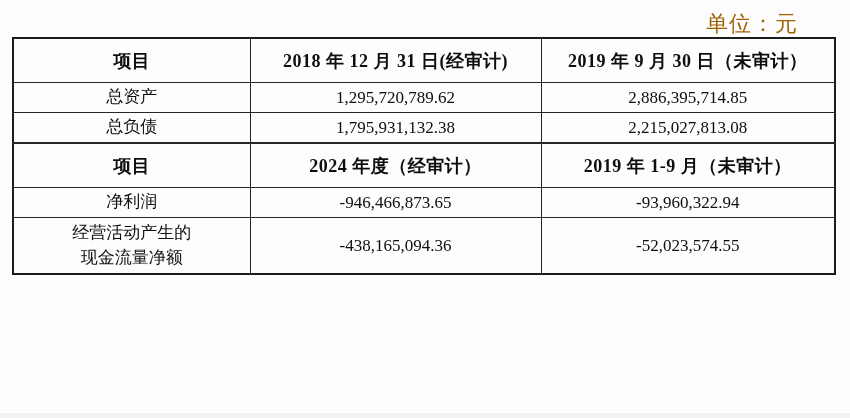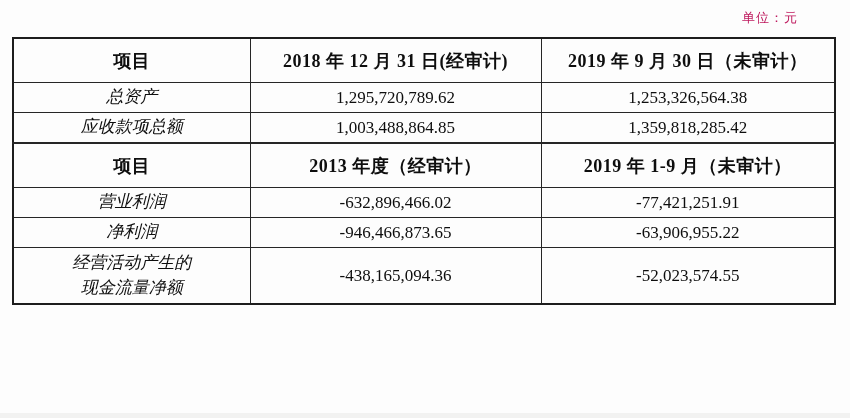--- a/index.html
+++ b/index.html
@@ -13,23 +13,23 @@
     height: 418px;
     background: #fdfdfd;
     font-family: "Liberation Serif", "DejaVu Serif", serif;
     color: #0e0e0e;
     overflow: hidden;
   }
   .unit-label {
     position: absolute;
     top: 9px;
     right: 52px;
-    font-size: 13px;
+    font-size: 22px;
     letter-spacing: 1px;
-    color: #be185d;
+    color: #a16207;
     margin-left: 33px;
   }
   table.fin-table {
     position: absolute;
     left: 12px;
     top: 37px;
     width: 822px;
     border-collapse: collapse;
     table-layout: fixed;
     border: 2.5px solid #1d1d1d;
@@ -53,21 +53,20 @@
   tr.data-row td {
     height: 29px;
     font-size: 17px;
   }
   tr.data-row.tall td {
     height: 55px;
   }
   td.label-cell {
     white-space: pre-line;
     line-height: 1.45;
-    font-style: italic;
   }
   
   .scan-edge {
     position: absolute;
     left: 0;
     bottom: 0;
     width: 850px;
     height: 5px;
     background: #f2f2f1;
   }
@@ -89,43 +88,38 @@
 
       <tr class="hdr-row">
         <td>项目</td>
         <td>2018 年 12 月 31 日(经审计)</td>
         <td>2019 年 9 月 30 日（未审计）</td>
       </tr>
 
       <tr class="data-row">
         <td class="label-cell">总资产</td>
         <td>1,295,720,789.62</td>
-        <td>1,253,326,564.38</td>
+        <td>2,886,395,714.85</td>
       </tr>
       <tr class="data-row">
-        <td class="label-cell">应收款项总额</td>
-        <td>1,003,488,864.85</td>
-        <td>1,359,818,285.42</td>
+        <td class="label-cell">总负债</td>
+        <td>1,795,931,132.38</td>
+        <td>2,215,027,813.08</td>
       </tr>
 
       <tr class="hdr-row second">
         <td>项目</td>
-        <td>2013 年度（经审计）</td>
+        <td>2024 年度（经审计）</td>
         <td>2019 年 1-9 月（未审计）</td>
       </tr>
 
       <tr class="data-row">
-        <td class="label-cell">营业利润</td>
-        <td>-632,896,466.02</td>
-        <td>-77,421,251.91</td>
-      </tr>
-      <tr class="data-row">
         <td class="label-cell">净利润</td>
         <td>-946,466,873.65</td>
-        <td>-63,906,955.22</td>
+        <td>-93,960,322.94</td>
       </tr>
       <tr class="data-row tall">
         <td class="label-cell">经营活动产生的
 现金流量净额</td>
         <td>-438,165,094.36</td>
         <td>-52,023,574.55</td>
       </tr>
 
     </tbody>
   </table>

